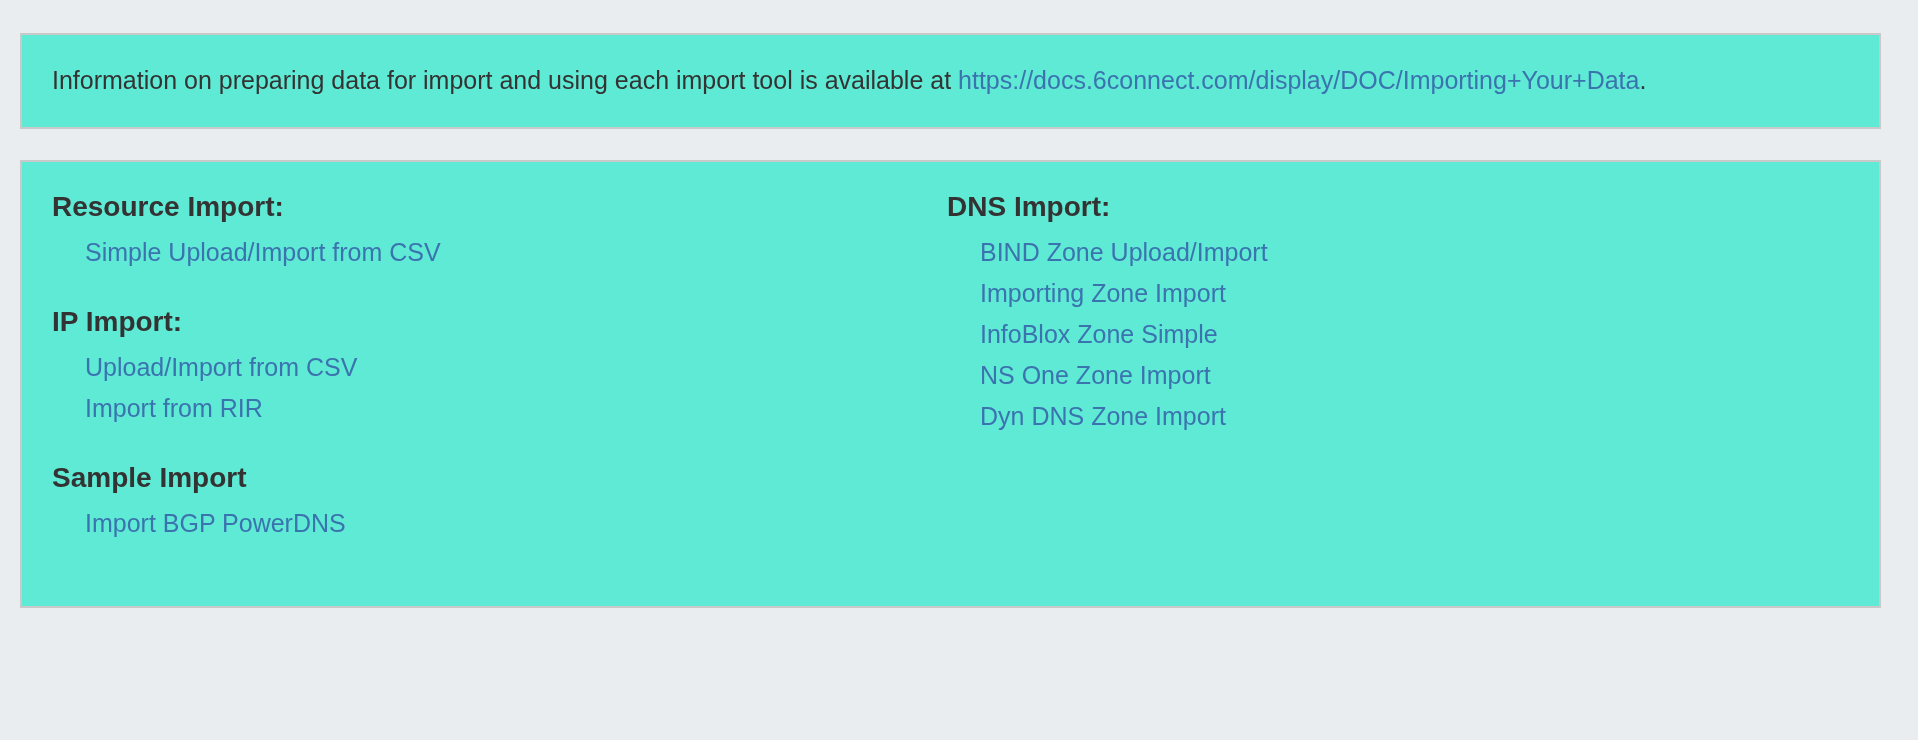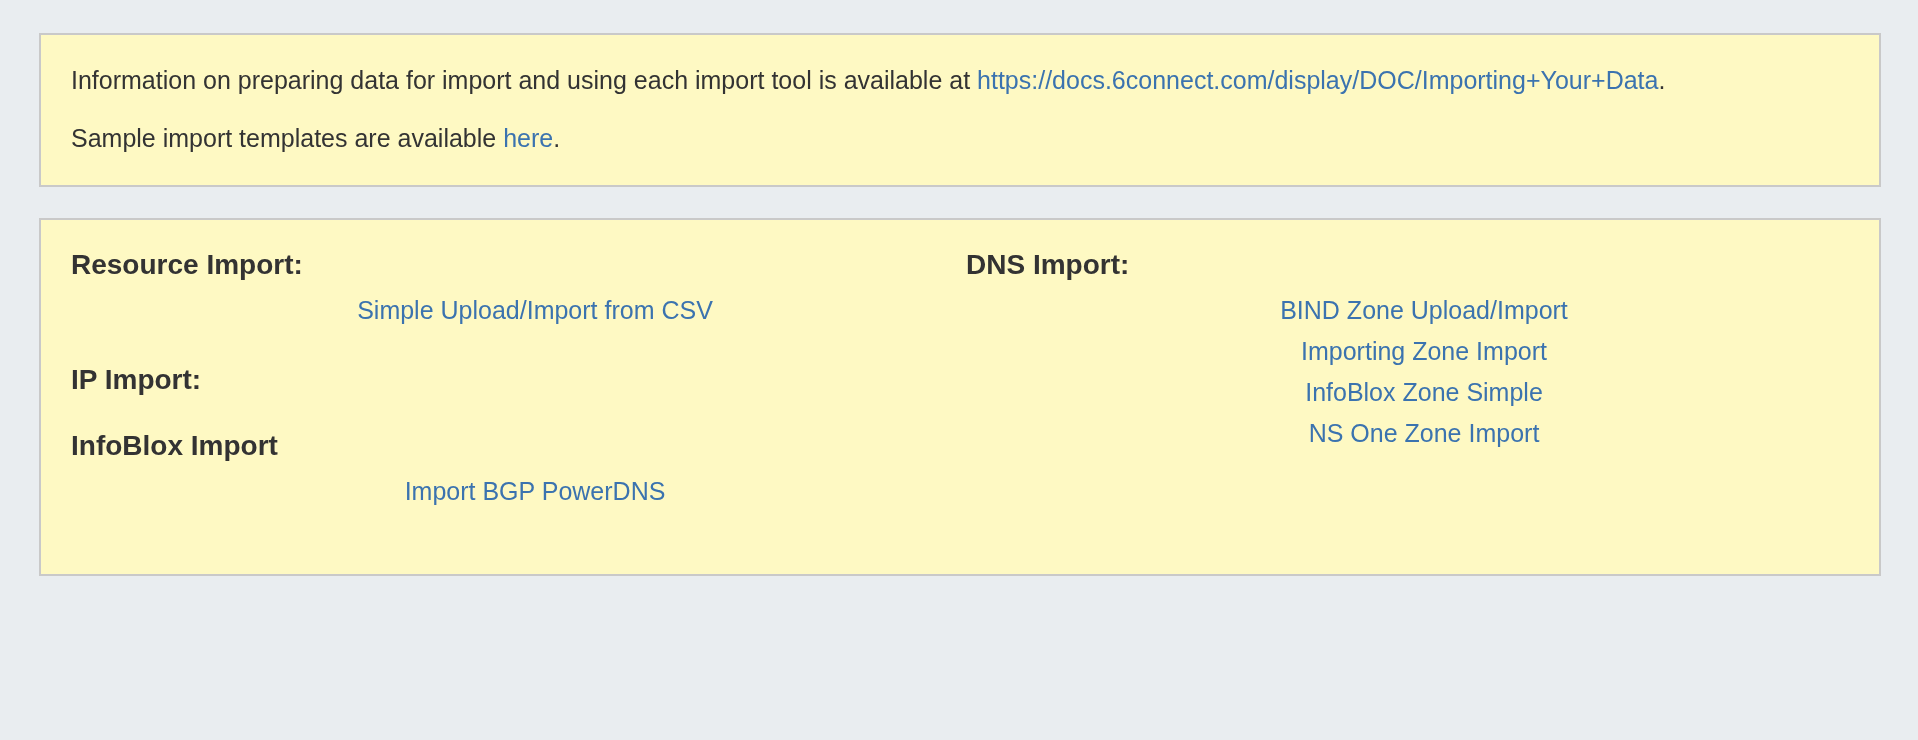--- a/index.html
+++ b/index.html
@@ -8,23 +8,23 @@
     background: #e9edf0;
   }
   body {
     width: 1918px;
     height: 740px;
     box-sizing: border-box;
     font-family: "Liberation Sans", sans-serif;
     color: #333333;
   }
   .panel {
-    background: #fef9c3;
+    background: #5eead4;
     border: 2px solid #c9c9c9;
-    margin-left: 39px;
+    margin-left: 20px;
     margin-right: 37px;
     box-sizing: border-box;
   }
   .info-panel {
     margin-top: 33px;
     padding: 28px 30px 30px 30px;
   }
   .info-panel p {
     margin: 0;
     font-size: 25px;
@@ -63,21 +63,20 @@
   }
   ul.links {
     list-style: none;
     margin: 0;
     padding: 0 0 0 33px;
   }
   ul.links li {
     font-size: 25px;
     line-height: 41px;
     white-space: nowrap;
-    text-align: center;
   }
   .circle-wrap {
     position: relative;
     display: inline-block;
   }
   .circle-annotation {
     position: absolute;
     left: -44px;
     right: -28px;
     top: 1px;
@@ -85,54 +84,58 @@
     border: 5px solid #b93a5e;
     border-radius: 50%;
     pointer-events: none;
   }
 </style>
 </head>
 <body>
 
 <div class="panel info-panel">
   <p><span>Information on preparing data for import and using each import tool is available at </span><a class="link" href="#">https://docs.6connect.com/display/DOC/Importing+Your+Data</a><span>.</span></p>
-  <p><span>Sample import templates are available </span><a class="link" href="#">here</a><span>.</span></p>
 </div>
 
 <div class="panel imports-panel">
 
   <div class="col-left">
 
     <div class="section">
       <h3 class="sec">Resource Import:</h3>
       <ul class="links">
         <li><a class="link" href="#">Simple Upload/Import from CSV</a></li>
       </ul>
     </div>
 
     <div class="section">
       <h3 class="sec">IP Import:</h3>
+      <ul class="links">
+        <li><a class="link" href="#">Upload/Import from CSV</a></li>
+        <li><a class="link" href="#">Import from RIR</a></li>
+      </ul>
     </div>
 
     <div class="section">
-      <h3 class="sec">InfoBlox Import</h3>
+      <h3 class="sec">Sample Import</h3>
       <ul class="links">
         <li><a class="link" href="#">Import BGP PowerDNS</a></li>
       </ul>
     </div>
 
   </div>
 
   <div class="col-right">
 
     <div class="section">
       <h3 class="sec">DNS Import:</h3>
       <ul class="links">
         <li><a class="link" href="#">BIND Zone Upload/Import</a></li>
         <li><a class="link" href="#">Importing Zone Import</a></li>
         <li><a class="link" href="#">InfoBlox Zone Simple</a></li>
         <li><a class="link" href="#">NS One Zone Import</a></li>
+        <li><a class="link" href="#">Dyn DNS Zone Import</a></li>
       </ul>
     </div>
 
   </div>
 
 </div>
 
 </body></html>

